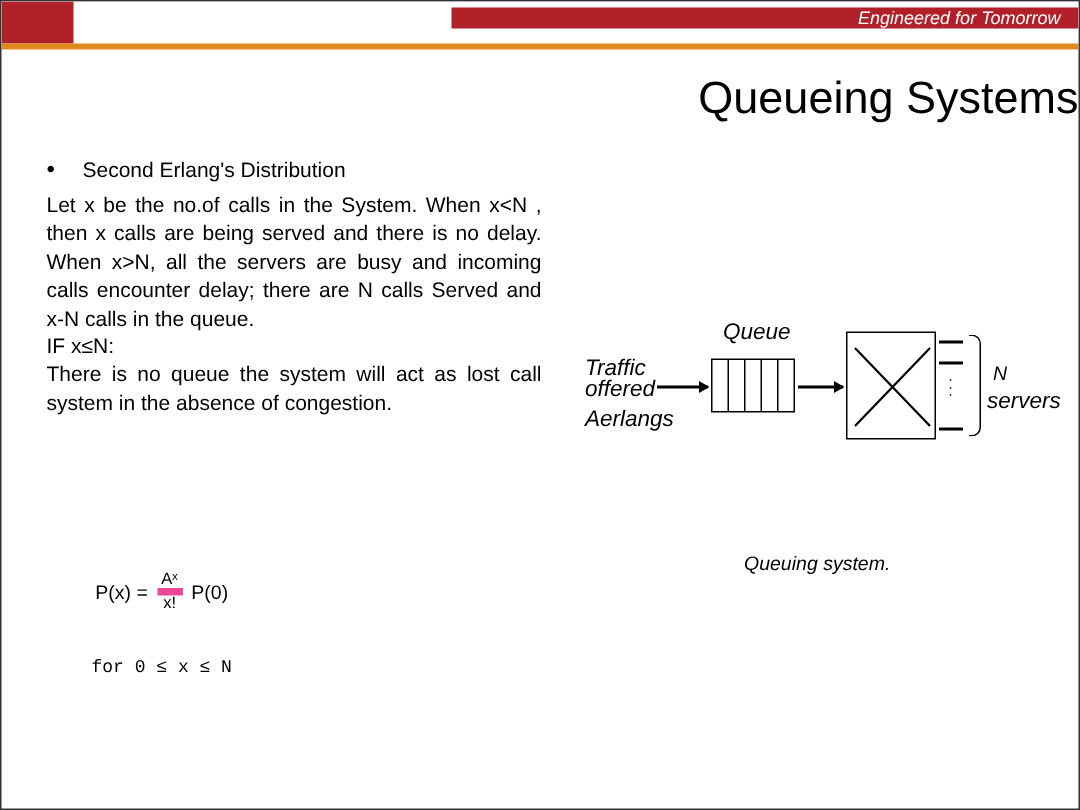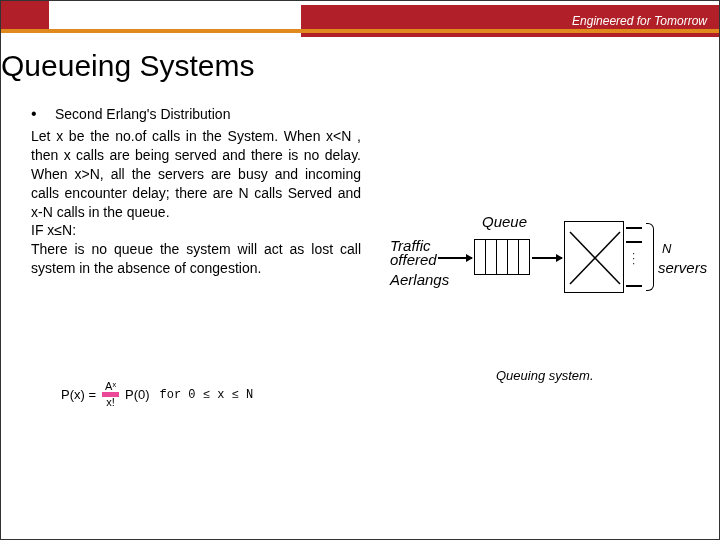--- a/index.html
+++ b/index.html
@@ -2,32 +2,32 @@
 <html><head>
 <meta charset="utf-8">
 <style>
   * { box-sizing: border-box; margin: 0; padding: 0; }
   html, body { width: 720px; height: 540px; font-family: Arial, Helvetica, sans-serif; background: #fff; }
   .slide { width: 720px; height: 540px; border: 1px solid #333; position: relative; overflow: hidden; }
 
   
   .topbar { position: absolute; top: 0; left: 0; right: 0; height: 28px; background: #fff; }
   .topbar .left-notch { position: absolute; top: 0; left: 0; width: 48px; height: 28px; background: #b12028; }
-  .topbar .right-strip { position: absolute; top: 4px; right: 0; left: 300px; height: 32px; background: #b12028; color: #fff; font-style: italic; font-size: 12px; display: flex; align-items: center; justify-content: flex-end; padding-right: 12px; }
+  .topbar .right-strip { position: absolute; top: 4px; right: 0; left: 300px; height: 14px; background: #b12028; color: #fff; font-style: italic; font-size: 12px; display: flex; align-items: center; justify-content: flex-end; padding-right: 12px; }
   .orange-line { position: absolute; top: 28px; left: 0; right: 0; height: 4px; background: #e08a1e; }
 
-  .title { position: absolute; top: 48px; left: 0; right: 0; text-align: left; font-size: 30px; color: #000; }
+  .title { position: absolute; top: 48px; left: 0; right: 0; text-align: right; font-size: 30px; color: #000; }
 
   .content { position: absolute; top: 104px; left: 30px; width: 330px; }
   .bullet-row { display: flex; align-items: baseline; margin-bottom: 4px; }
   .bullet-dot { width: 24px; font-size: 16px; }
   .bullet-text { font-size: 14px; }
   .body-text { font-size: 14px; text-align: justify; line-height: 1.35; }
 
-  .formula-row { position: absolute; top: 380px; left: 60px; display: flex; align-items: center; gap: 10px; }
+  .formula-row { position: absolute; top: 380px; left: 60px; display: flex; align-items: center; gap: 30px; flex-direction: column; }
   .formula { font-size: 13px; display: flex; align-items: center; gap: 6px; }
   .frac { display: inline-flex; flex-direction: column; align-items: center; font-size: 11px; line-height: 1; }
   .frac .num { border-bottom: 5px solid #ec4899; padding: 0 3px; }
   .frac .den { padding: 0 3px; }
   .formula-cond { font-size: 12px; font-family: Liberation Mono, monospace; }
 
   
   .diagram { position: absolute; top: 200px; left: 395px; width: 300px; height: 160px; }
   .dg-label { position: absolute; font-size: 15px; font-style: italic; color: #000; }
   .dg-arrow { position: absolute; height: 2px; background: #000; }

